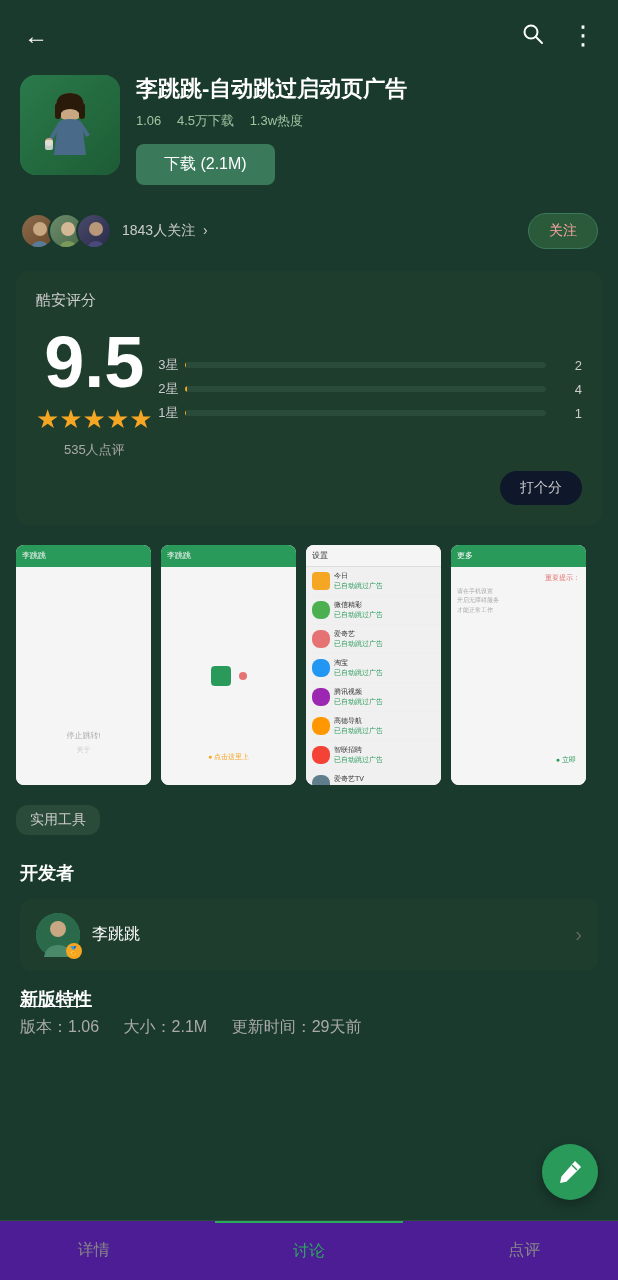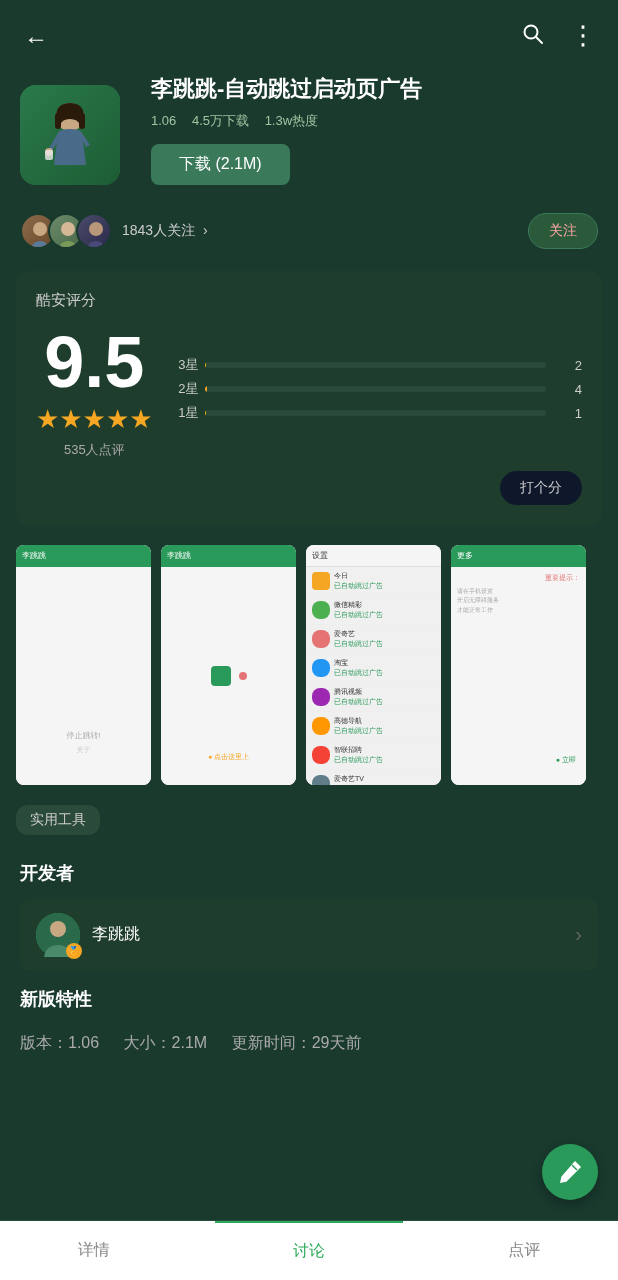--- a/index.html
+++ b/index.html
@@ -25,23 +25,23 @@
     .header-left { display: flex; align-items: center; }
     .header-icons { display: flex; gap: 18px; align-items: center; }
     .icon-btn {
       background: none; border: none; color: white; cursor: pointer;
       font-size: 22px; padding: 4px;
     }
 
     
     .app-info {
       display: flex;
-      align-items: flex-end;
+      align-items: flex-start;
       padding: 10px 20px 16px 20px;
-      gap: 31px;
+      gap: 16px;
     }
     .app-icon {
       width: 100px;
       height: 100px;
       border-radius: 16px;
       background: #2a7a4a;
       flex-shrink: 0;
       display: flex;
       align-items: center;
       justify-content: center;
@@ -114,21 +114,20 @@
     .rating-section {
       background: #1e3d2d;
       margin: 10px 16px;
       border-radius: 12px;
       padding: 20px;
     }
     .rating-title { font-size: 15px; color: #ccc; margin-bottom: 16px; }
     .rating-content {
       display: flex;
       align-items: center;
-      gap: 20px;
     }
     .rating-left { text-align: center; flex-shrink: 0; }
     .rating-number {
       font-size: 72px;
       font-weight: bold;
       line-height: 1;
       color: white;
     }
     .stars { font-size: 26px; color: #f5a623; margin: 6px 0; }
     .rating-count { font-size: 13px; color: #aaa; }
@@ -259,21 +258,22 @@
       color: white;
     }
     .dev-name { font-size: 16px; color: white; }
     .chevron-right { font-size: 20px; color: #666; }
 
     
     .features-section { padding: 0 20px 16px 20px; }
     .features-title {
       font-size: 18px;
       font-weight: bold;
-      margin-bottom: 22px;
+      margin-bottom: 6px;
+      text-decoration: underline;
     }
     .version-meta { font-size: 16px; color: #aaa; }
     .version-meta span { margin-right: 20px; }
 
     
     .fab {
       position: fixed;
       bottom: 80px;
       right: 20px;
       width: 56px; height: 56px;
@@ -286,21 +286,21 @@
       color: white;
       border: none;
     }
 
     
     .bottom-nav {
       position: fixed;
       bottom: 0; left: 0; right: 0;
       width: 618px;
       height: 60px;
-      background: #ffffff;
+      background: #4c1d95;
       display: flex;
       border-top: 1px solid #2a4a3a;
       gap: 28px;
     }
     .nav-item {
       flex: 1;
       display: flex;
       align-items: center;
       justify-content: center;
       font-size: 16px;

